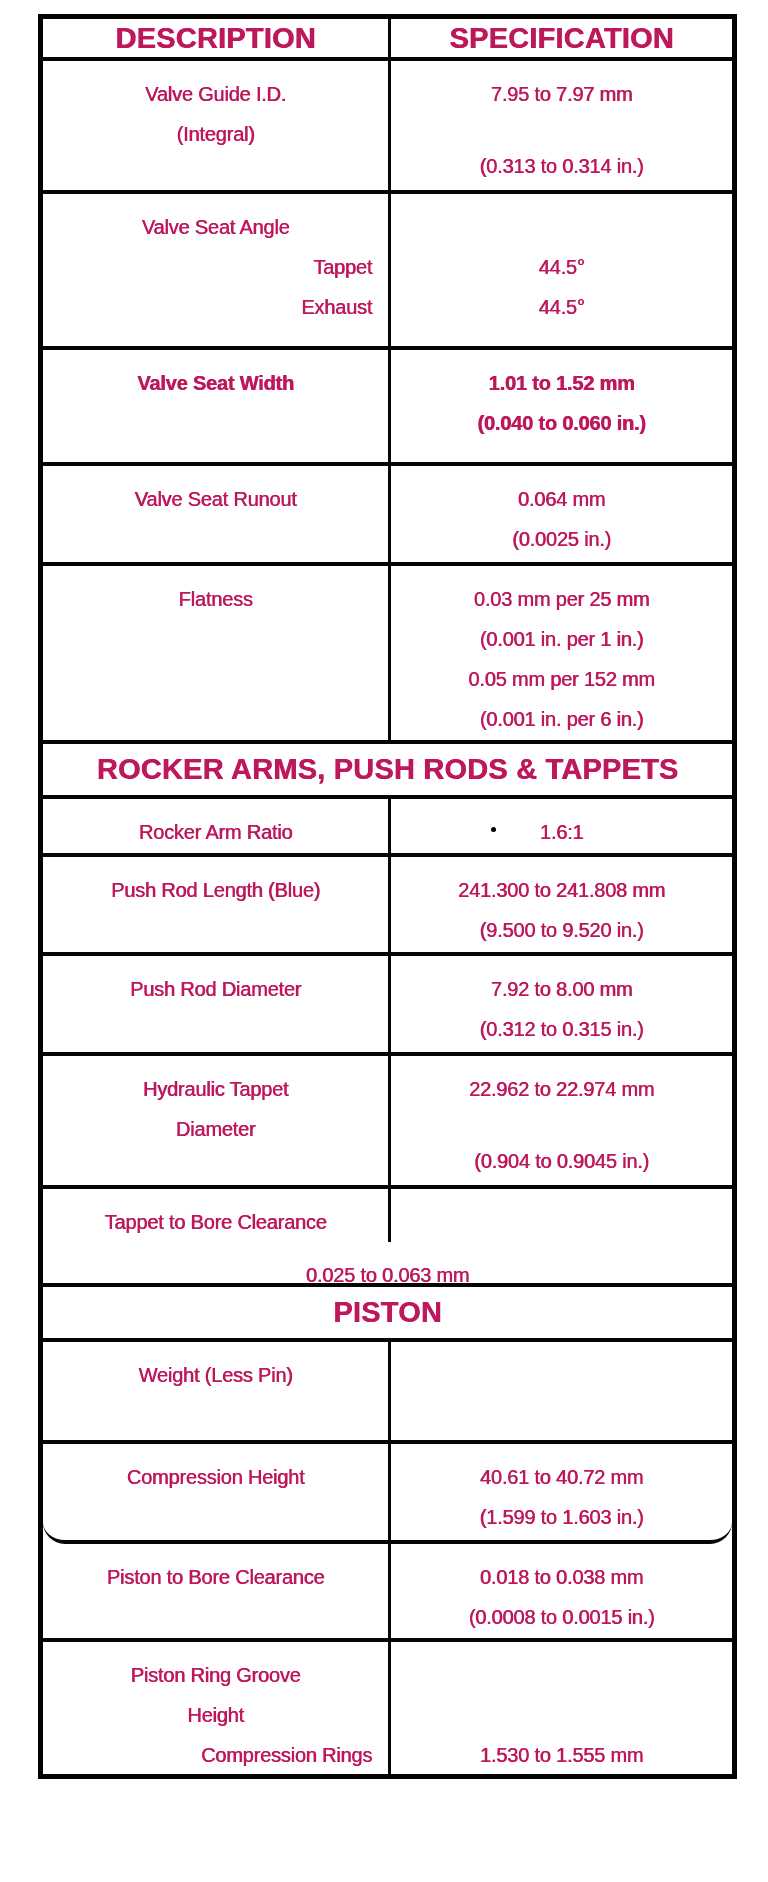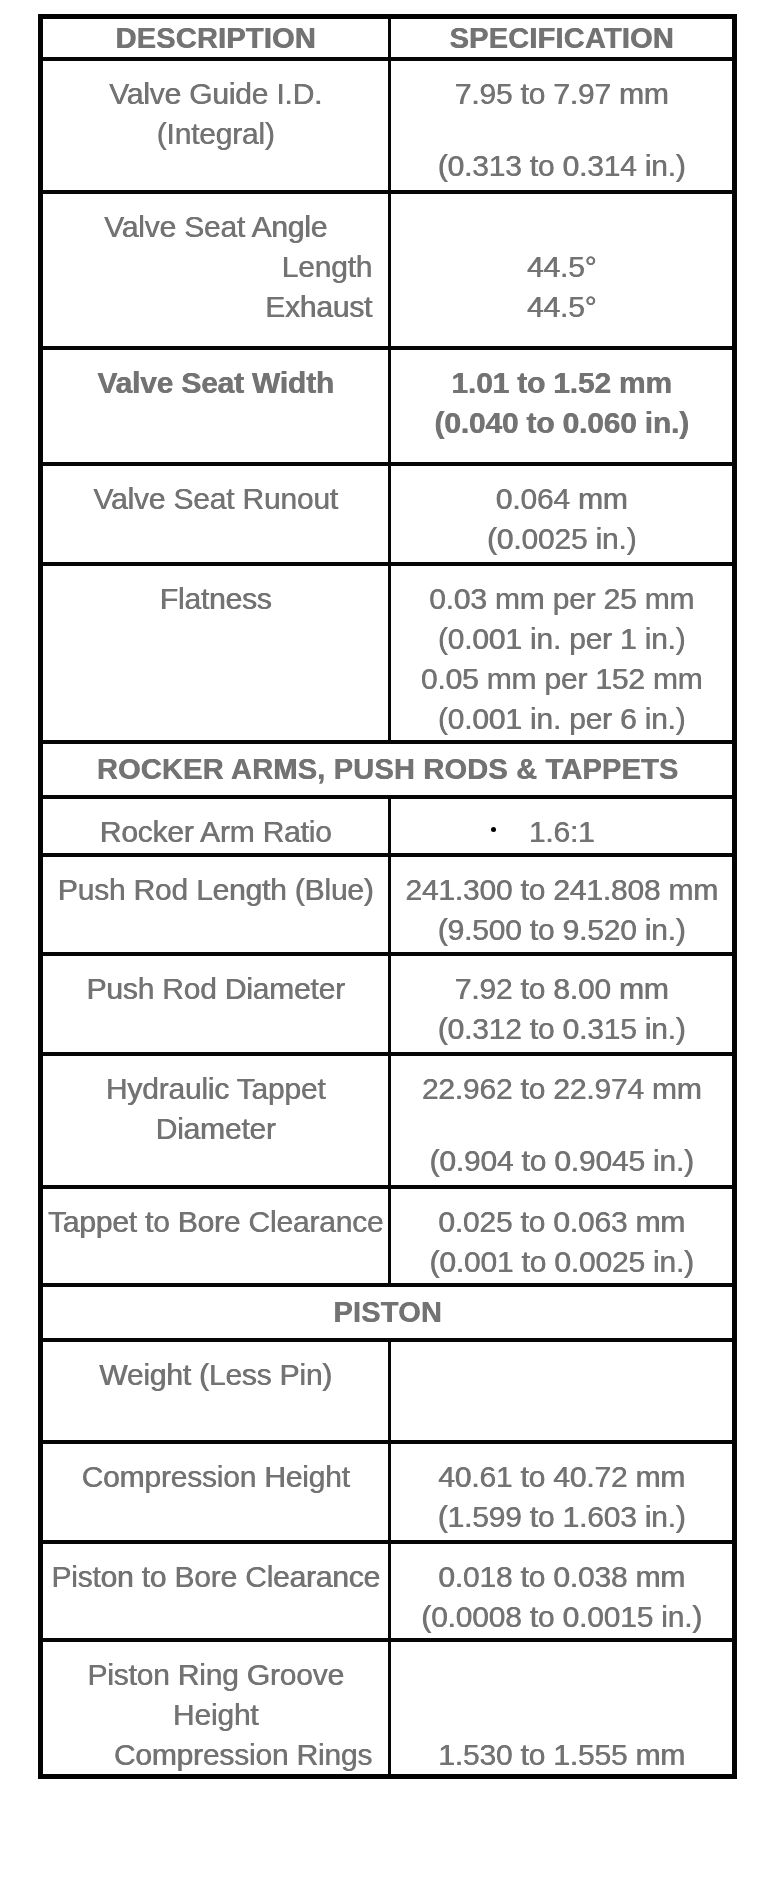--- a/index.html
+++ b/index.html
@@ -6,21 +6,21 @@
     margin: 0;
     padding: 0;
     background: #ffffff;
   }
   .page {
     position: relative;
     width: 768px;
     height: 1882px;
     background: #ffffff;
     font-family: "Liberation Sans", sans-serif;
-    color: #737373;
+    color: #be185d;
     overflow: hidden;
   }
   .doc-table {
     position: absolute;
     left: 38px;
     top: 14px;
     width: 699px;
     box-sizing: border-box;
     border: 5px solid #030303;
     background: #ffffff;
@@ -29,21 +29,21 @@
     display: flex;
     box-sizing: border-box;
     border-bottom: 4px solid #060606;
     overflow: hidden;
   }
   .row:last-child { border-bottom: none; }
   .cell {
     box-sizing: border-box;
     padding-top: 13px;
     text-align: center;
-    font-size: 30px;
+    font-size: 20px;
     letter-spacing: -0.2px;
     text-shadow: 0.6px 0 0 currentColor;
     overflow: hidden;
   }
   .cell.desc {
     width: 348px;
     border-right: 3px solid #060606;
   }
   .cell.spec { flex: 1; }
   .line {
@@ -106,21 +106,21 @@
           <div class="line">(Integral)</div>
         </div>
         <div class="cell spec">
           <div class="line">7.95 to 7.97 mm</div>
           <div class="line gap">(0.313 to 0.314 in.)</div>
         </div>
       </div>
       <div class="row data" style="height: 156px;">
         <div class="cell desc">
           <div class="line">Valve Seat Angle</div>
-          <div class="line right">Length</div>
+          <div class="line right">Tappet</div>
           <div class="line right">Exhaust</div>
         </div>
         <div class="cell spec">
           <div class="line">&nbsp;</div>
           <div class="line">44.5°</div>
           <div class="line">44.5°</div>
         </div>
       </div>
       <div class="row data" style="height: 116px; font-weight: bold;">
         <div class="cell desc">
@@ -183,38 +183,38 @@
       <div class="row data" style="height: 133px;">
         <div class="cell desc">
           <div class="line">Hydraulic Tappet</div>
           <div class="line">Diameter</div>
         </div>
         <div class="cell spec">
           <div class="line">22.962 to 22.974 mm</div>
           <div class="line gap">(0.904 to 0.9045 in.)</div>
         </div>
       </div>
-      <div class="row data" style="height: 98px;">
+      <div class="row data" style="height: 98px; flex-direction: column;">
         <div class="cell desc">
           <div class="line">Tappet to Bore Clearance</div>
         </div>
         <div class="cell spec">
           <div class="line">0.025 to 0.063 mm</div>
           <div class="line">(0.001 to 0.0025 in.)</div>
         </div>
       </div>
       <div class="row section" style="height: 55px;">
         <div class="cell">PISTON</div>
       </div>
       <div class="row data" style="height: 102px;">
         <div class="cell desc">
           <div class="line">Weight (Less Pin)</div>
         </div>
       </div>
-      <div class="row data" style="height: 100px;">
+      <div class="row data" style="height: 100px; border-radius: 22px;">
         <div class="cell desc">
           <div class="line">Compression Height</div>
         </div>
         <div class="cell spec">
           <div class="line">40.61 to 40.72 mm</div>
           <div class="line">(1.599 to 1.603 in.)</div>
         </div>
       </div>
       <div class="row data" style="height: 98px;">
         <div class="cell desc">

